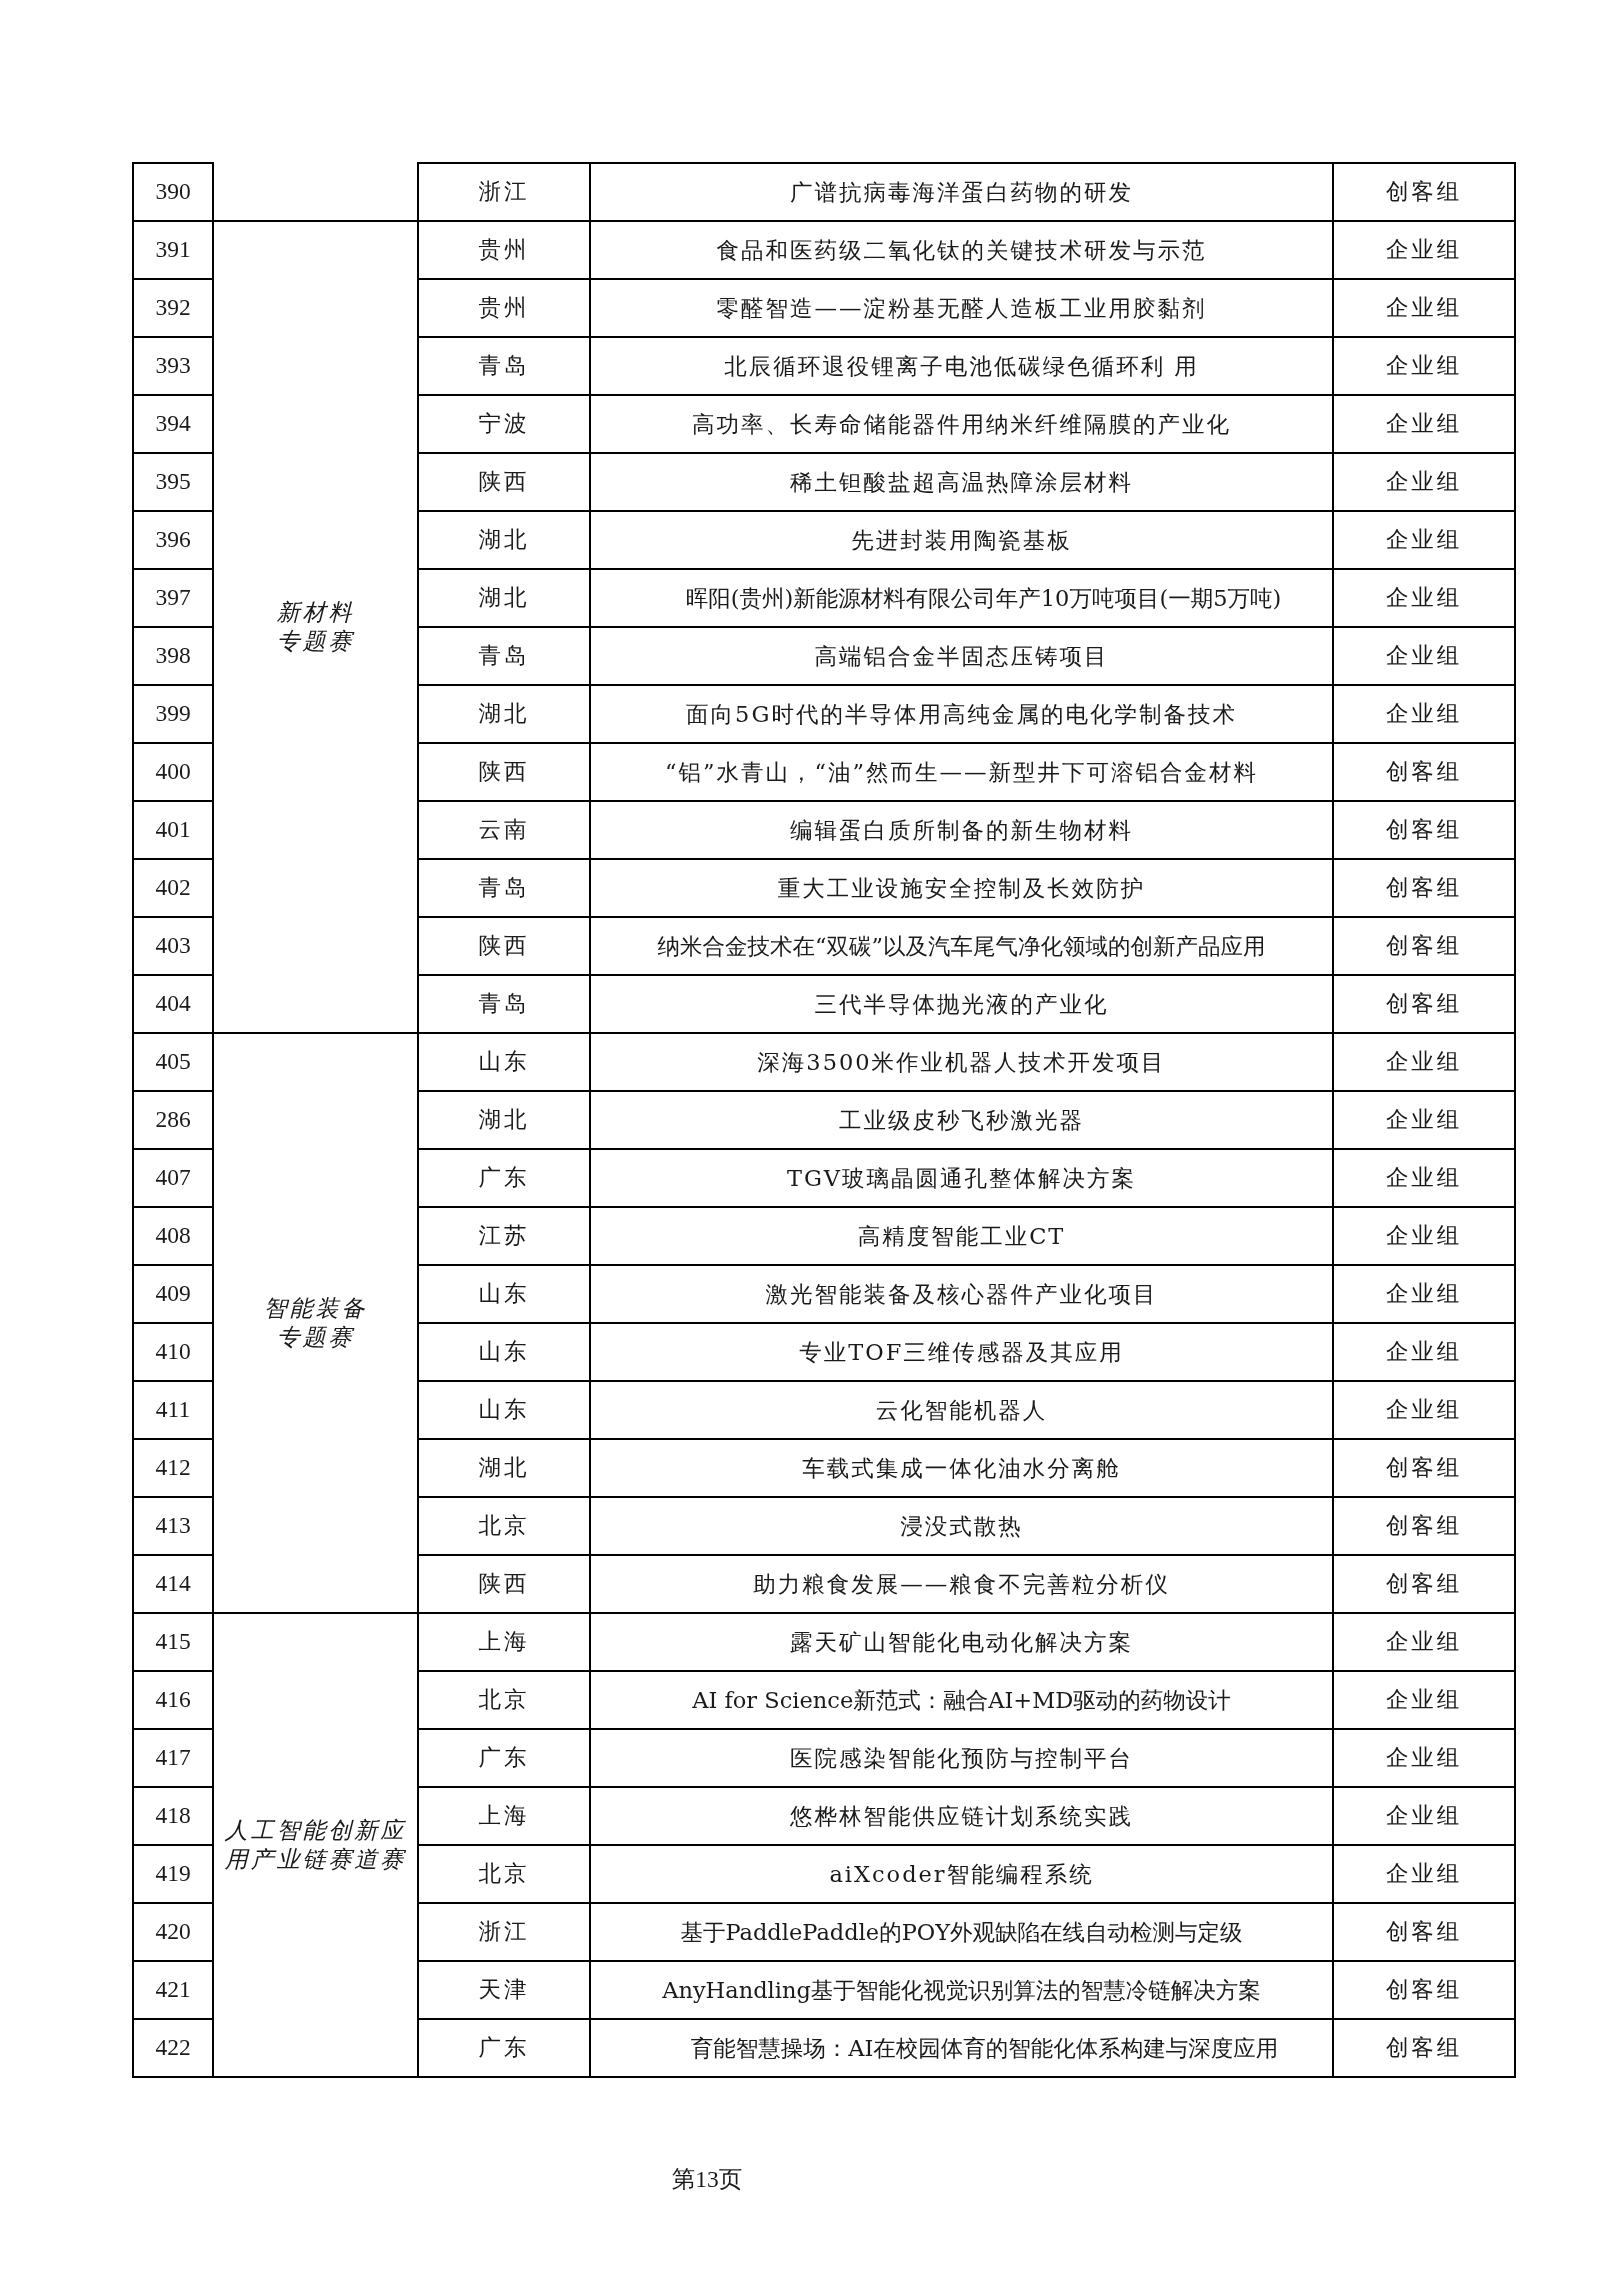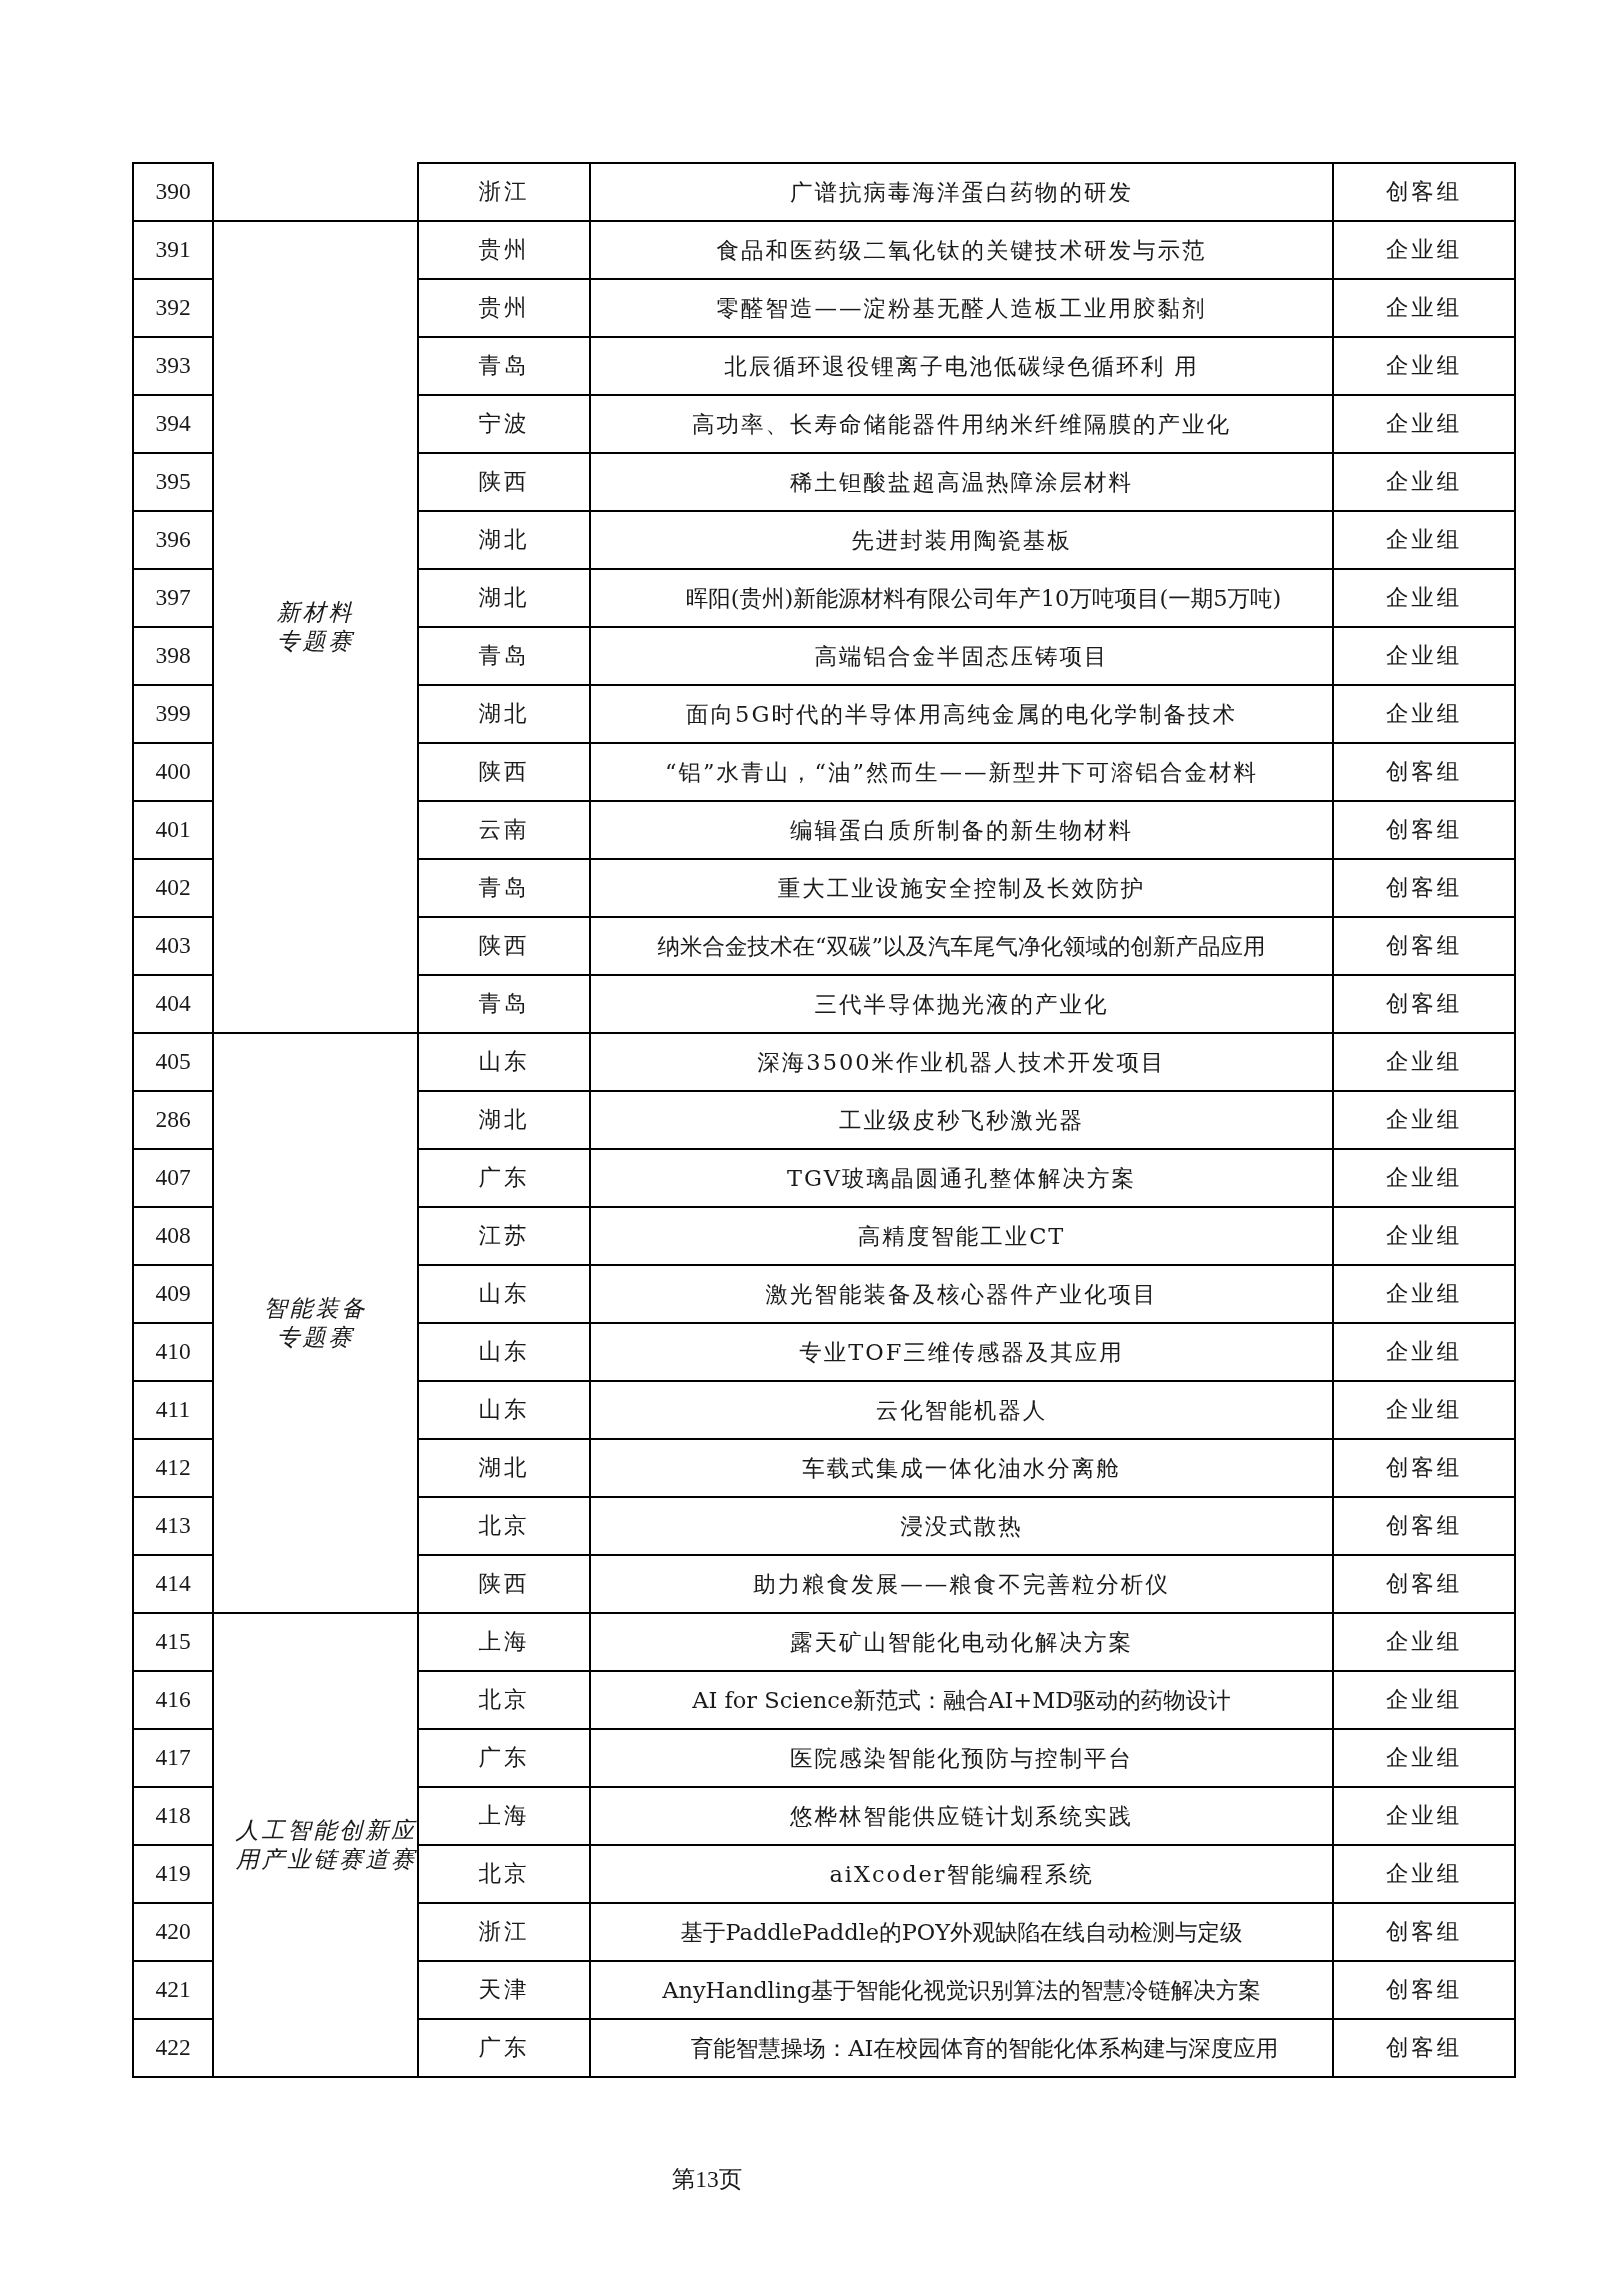--- a/index.html
+++ b/index.html
@@ -246,21 +246,21 @@
         <tr>
           <td class="no">414</td>
           <td class="region">陕西</td>
           <td class="title">
             <span class="wrap">助力粮食发展——粮食不完善粒分析仪</span>
           </td>
           <td class="group">创客组</td>
         </tr>
         <tr>
           <td class="no">415</td>
-          <td class="cat" rowspan="8" style="vertical-align: middle; text-align: right;">
+          <td class="cat" rowspan="8" style="vertical-align: middle;">
             <div>人工智能创新应</div>
             <div>用产业链赛道赛</div>
           </td>
           <td class="region">上海</td>
           <td class="title">
             <span class="wrap">露天矿山智能化电动化解决方案</span>
           </td>
           <td class="group">企业组</td>
         </tr>
         <tr>

